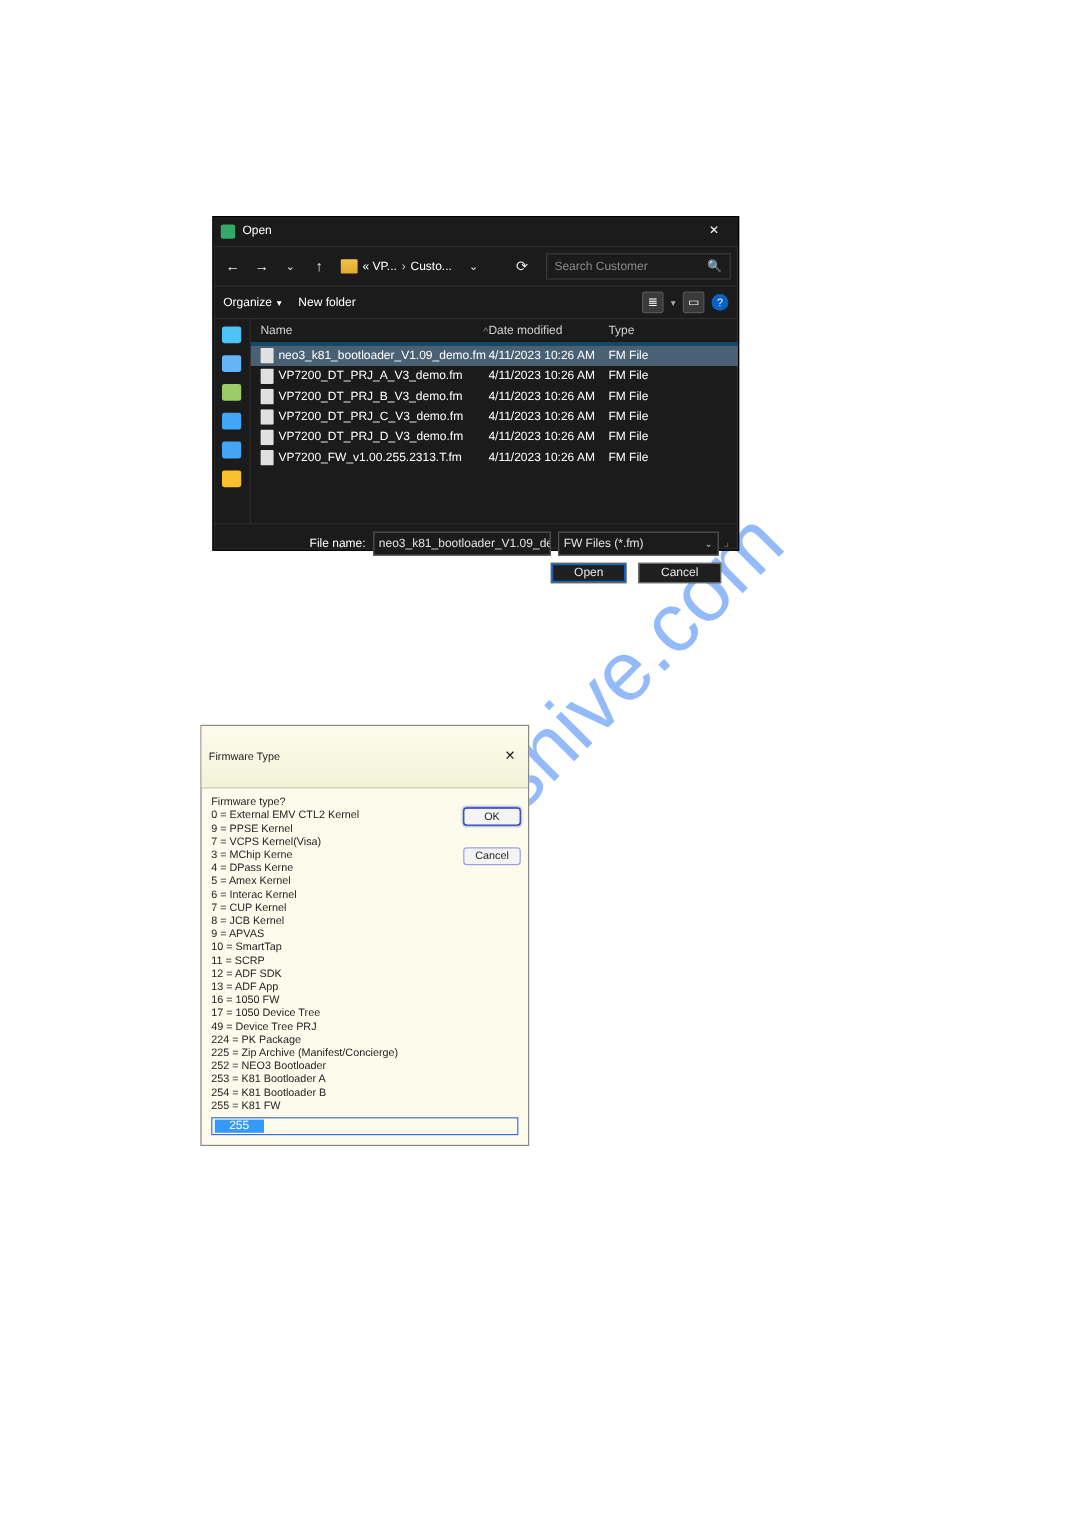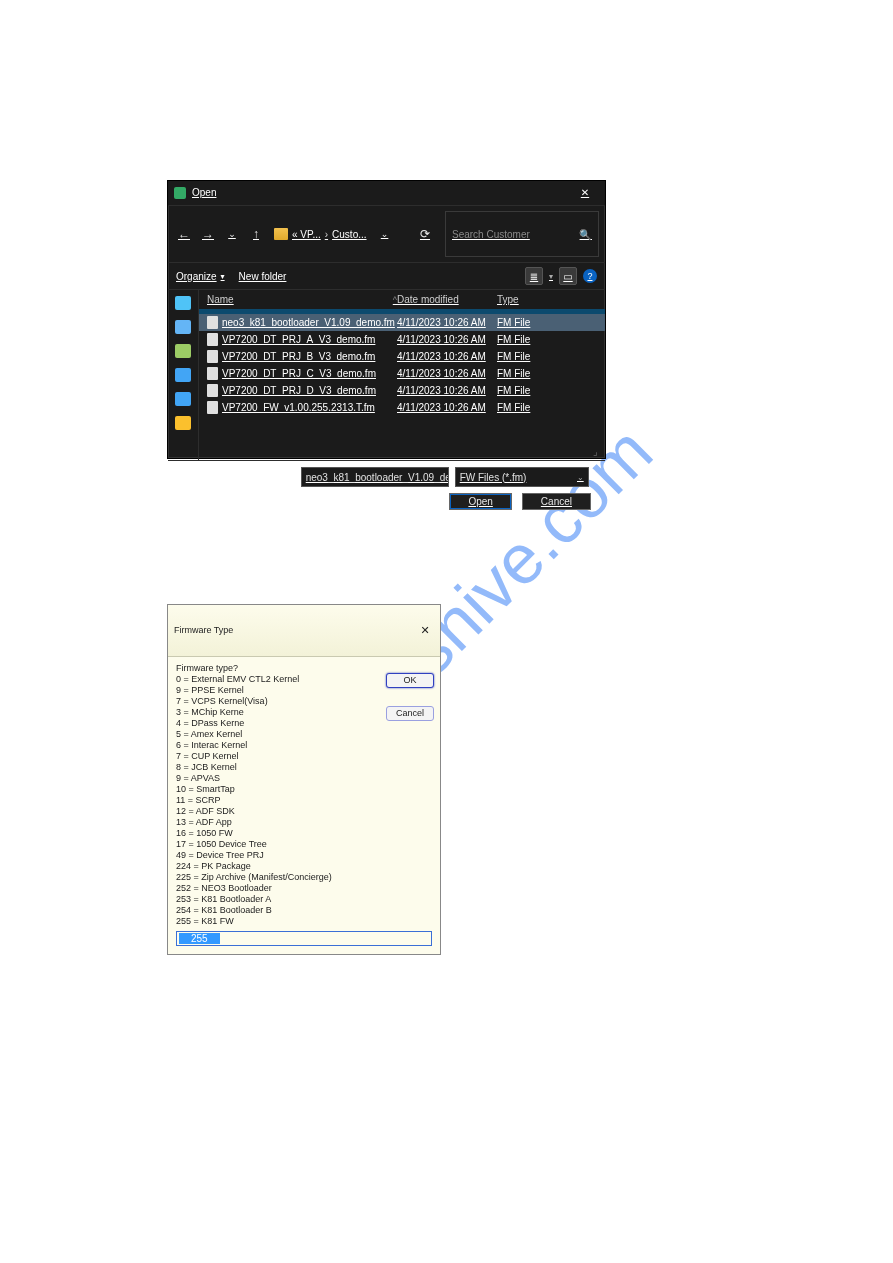--- a/index.html
+++ b/index.html
@@ -22,30 +22,29 @@
     color: #3b82f6;
     opacity: 0.55;
     pointer-events: none;
     font-weight: 400;
     white-space: nowrap;
   }
 
   
   .open-dialog {
     position: absolute;
-    left: 167px;
+    left: 177px;
     top: 180px;
     width: 437px;
     height: 277px;
     background: #1b1b1b;
     color: #ffffff;
     font-size: 10px;
     border: 1px solid #000;
     box-shadow: 0 0 0 1px #333 inset;
-    text-decoration: underline;
   }
   .open-title {
     height: 24px;
     line-height: 24px;
     padding: 0 6px;
     background: #1b1b1b;
     display: flex;
     align-items: center;
     gap: 6px;
     border-bottom: 1px solid #2d2d2d;
@@ -81,21 +80,21 @@
     border-radius: 1px;
   }
   .path-sep { color: #cfcfcf; }
   .refresh-btn { margin-left: auto; }
   .search-box {
     width: 140px;
     height: 20px;
     border: 1px solid #3a3a3a;
     display: flex;
     align-items: center;
-    padding: 12px 6px;
+    padding: 0 6px;
     color: #8a8a8a;
     gap: 8px;
     margin-left: 6px;
   }
   .search-box .glass { margin-left: auto; }
 
   .toolbar-row {
     display: flex;
     align-items: center;
     padding: 4px 8px 4px 8px;
@@ -152,21 +151,21 @@
     flex: 1;
     display: flex;
     flex-direction: column;
     border-left: 1px solid #2d2d2d;
   }
   .col-headers {
     display: grid;
     grid-template-columns: 190px 100px 90px;
     padding: 4px 8px;
     color: #cfcfcf;
-    border-bottom: 5px solid #0c4a6e;
+    border-bottom: 3px solid #0c4a6e;
   }
   .col-headers .name-col { display:flex; align-items:center; gap:8px; }
   .col-headers .name-col::after { content:"^"; font-size:9px; margin-left:auto; color:#888; }
   .file-row {
     display: grid;
     grid-template-columns: 190px 100px 90px;
     padding: 2px 8px;
     align-items: center;
   }
   .file-row.selected { background: #4a6074; }

